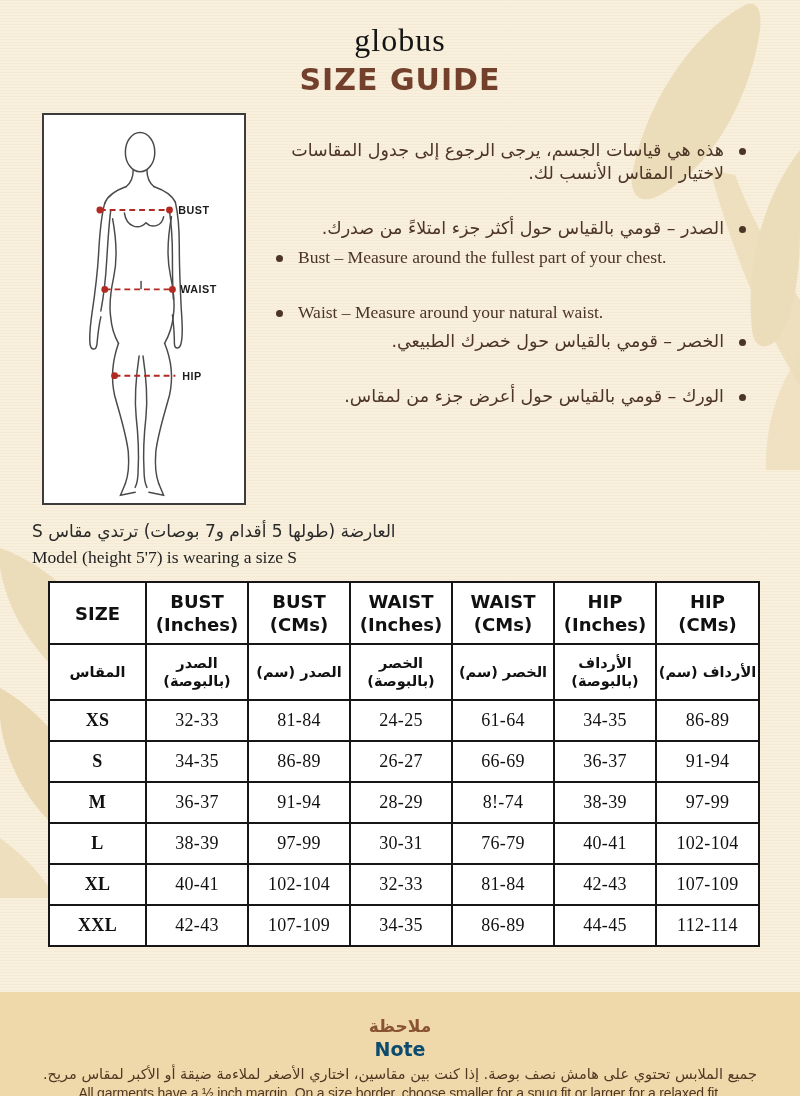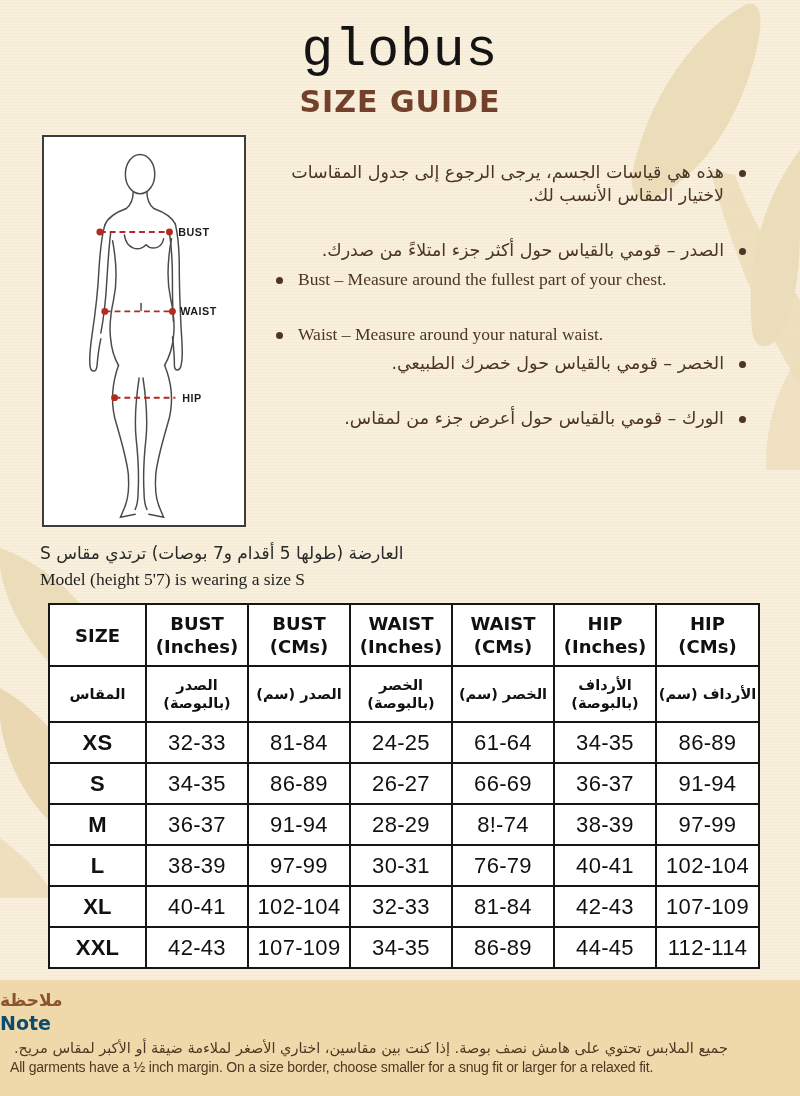--- a/index.html
+++ b/index.html
@@ -8,21 +8,21 @@
     background-color:#f8efdc;
     background-image:repeating-linear-gradient(0deg, rgba(210,190,150,0.10) 0 1px, rgba(255,255,255,0.0) 1px 3px);
   }
   .leaf{position:absolute;z-index:0;pointer-events:none;}
   .leaf-tr{top:0;right:0;}
   .leaf-left{top:538px;left:0;}
   .content-layer{position:relative;z-index:1;}
 
   
   .hdr{text-align:center;padding-top:24px;}
-  .logo{font-family:Liberation Mono, monospace;font-size:53px;font-weight:500;color:#141414;letter-spacing:1px;line-height:1.05;}
+  .logo{font-family:Liberation Serif, serif;font-size:32px;font-weight:500;color:#141414;letter-spacing:1px;line-height:1.05;}
   .title{font-family:"DejaVu Sans",sans-serif;font-size:30px;font-weight:700;color:#73402b;letter-spacing:1px;margin-top:4px;}
 
   
   .row{display:flex;align-items:flex-start;padding:0 42px;margin-top:16px;}
   .figure-box{width:204px;height:392px;background:#ffffff;border:2px solid #3c3c3c;flex:0 0 auto;box-sizing:border-box;}
   .figure-box svg{display:block;width:100%;height:100%;}
   .body-line{fill:none;stroke:#4a4a4a;stroke-width:1.5;stroke-linecap:round;}
   .meas{stroke:#b22a22;stroke-width:2;stroke-dasharray:6 4;}
   .meas-dot{fill:#b22a22;}
   .fig-lbl{font-family:"Liberation Sans",sans-serif;font-size:11px;font-weight:700;fill:#1c1c1c;letter-spacing:0.5px;}
@@ -30,34 +30,34 @@
   .bullets{margin-left:30px;padding-top:26px;width:470px;}
   .group{margin-bottom:32px;}
   .b{display:flex;line-height:1.32;margin-bottom:6px;}
   .b .dot{flex:0 0 22px;display:flex;justify-content:flex-start;}
   .b .dot::before{content:"";width:7px;height:7px;border-radius:50%;background:#4c3526;margin-top:9px;}
   .b.ar{direction:rtl;}
   .b.ar .txt{font-family:"DejaVu Sans",sans-serif;font-size:17.5px;color:#4c3526;text-align:right;width:100%;}
   .b.en .txt{font-family:"Liberation Serif",serif;font-size:17.5px;color:#4c3526;text-align:left;width:100%;}
 
   
-  .model-note{padding:14px 0 0 40px;line-height:1.5;}
+  .model-note{padding:14px 0 0 32px;line-height:1.5;}
   .model-ar{direction:rtl;text-align:left;font-family:"DejaVu Sans",sans-serif;font-size:17px;color:#2a2a2a;width:420px;}
   .model-en{font-family:"Liberation Serif",serif;font-size:17.5px;color:#1f1f1f;}
 
   
   table.size-table{border-collapse:collapse;margin:11px 42px 0 48px;width:710px;table-layout:fixed;background:#ffffff;border-radius:28px;}
   .size-table th,.size-table td{border:2px solid #161616;text-align:center;vertical-align:middle;padding:0;background:#ffffff;color:#111;}
   .size-table thead tr.en th{height:60px;font-family:"DejaVu Sans",sans-serif;font-size:18px;font-weight:700;white-space:pre-line;line-height:1.3;}
   .size-table thead tr.ar th{height:54px;font-family:"DejaVu Sans",sans-serif;font-size:14.5px;font-weight:700;white-space:pre-line;line-height:1.3;direction:rtl;}
-  .size-table tbody td{height:39px;font-family:Liberation Sans, sans-serif;font-size:22px;letter-spacing:0.3px;margin-top:8px;}
+  .size-table tbody td{height:39px;font-family:Liberation Serif, serif;font-size:18px;letter-spacing:0.3px;margin-top:8px;}
   .size-table tbody td.size-cell{font-weight:700;}
 
   
-  .note-bar{position:absolute;left:0;bottom:0;width:800px;height:116px;background:#efd9ab;z-index:2;text-align:left;box-sizing:border-box;padding-top:10px;}
+  .note-bar{position:absolute;left:0;bottom:0;width:800px;height:104px;background:#efd9ab;z-index:2;text-align:center;box-sizing:border-box;padding-top:24px;}
   .note-title-ar{font-family:"DejaVu Sans",sans-serif;font-size:17px;font-weight:700;color:#8a5434;direction:rtl;line-height:1.25;}
   .note-title-en{font-family:"DejaVu Sans",sans-serif;font-size:19px;font-weight:700;color:#0c4a6e;line-height:1.35;}
   .note-body-ar{font-family:"DejaVu Sans",sans-serif;font-size:14.5px;color:#4f3723;direction:rtl;margin-top:3px;padding:0 14px;}
   .note-body-en{font-family:"Liberation Sans",sans-serif;font-size:14px;letter-spacing:-0.2px;color:#4f3723;margin-top:3px;padding:0 10px;}
 </style>
 </head>
 <body>
 
 <div class="page">
 

